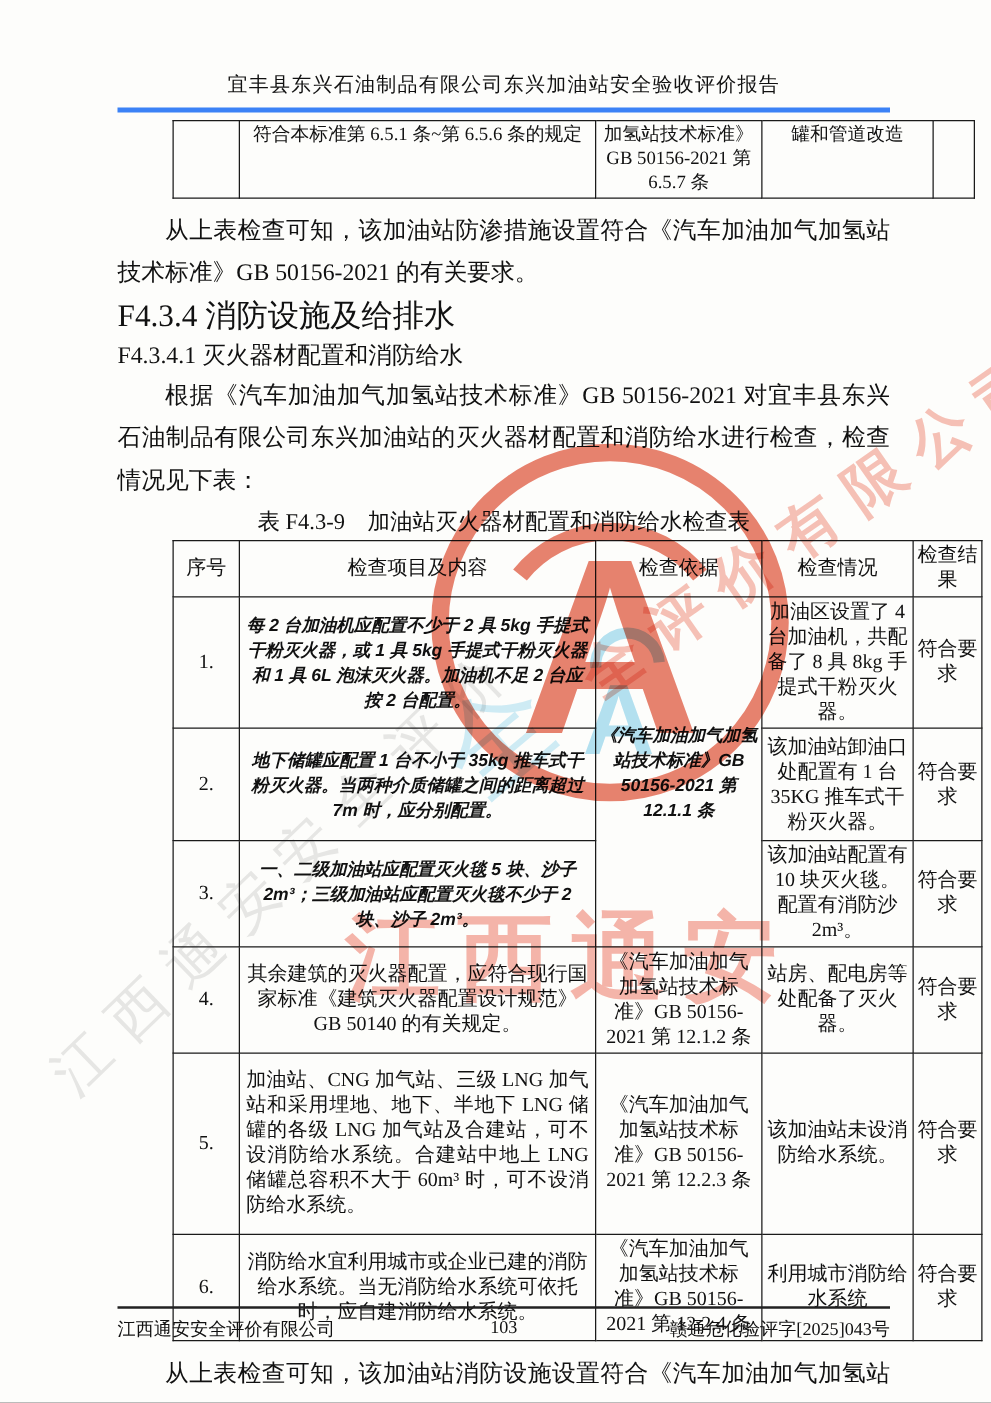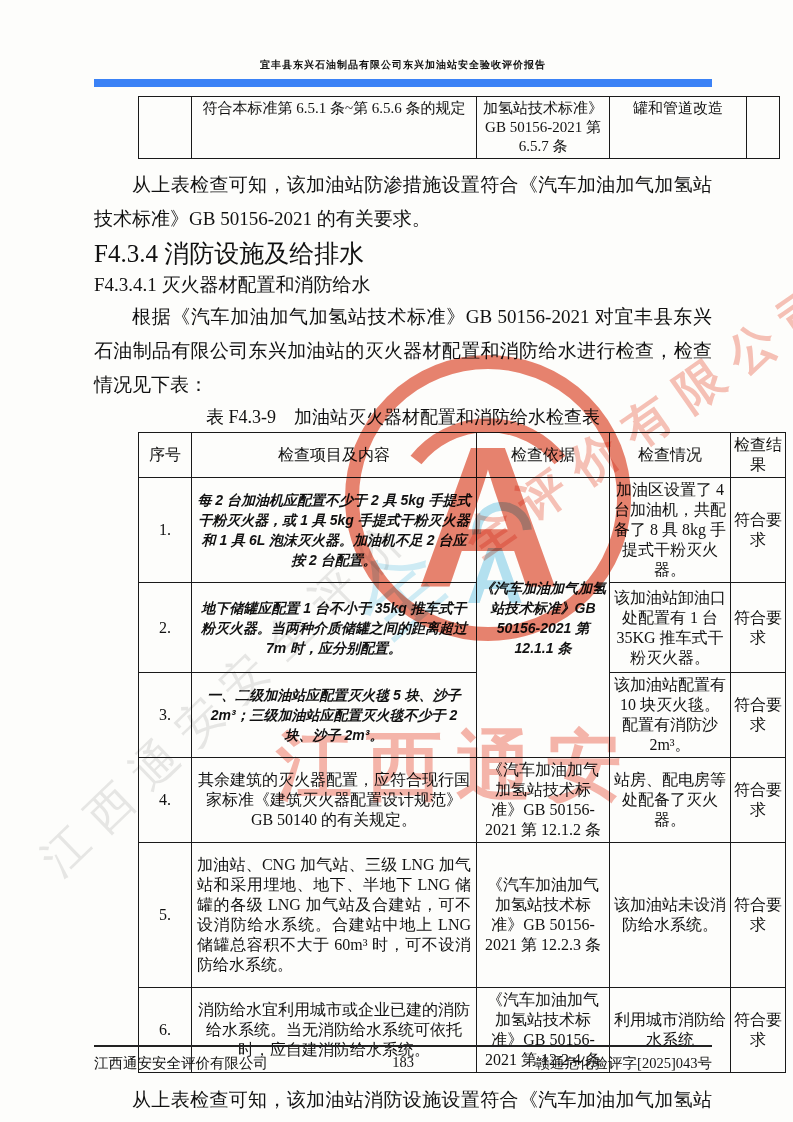--- a/index.html
+++ b/index.html
@@ -4,22 +4,22 @@
 <style>
   html,body{margin:0;padding:0;background:#888;}
   .page{
     position:relative;width:793px;height:1122px;margin:0 auto;
     background:#fdfdfb;overflow:hidden;
     font-family:"Liberation Serif","DejaVu Serif",serif;color:#111;
   }
   
   .rpt-header{
     position:absolute;top:58px;left:94px;width:618px;
-    text-align:center;font-size:10px;letter-spacing:1px;
-    padding-bottom:7px;border-bottom:8px solid #3b82f6;font-weight:bold;
+    text-align:center;font-size:16px;letter-spacing:1px;
+    padding-bottom:7px;border-bottom:4px solid #3b82f6;
   }
   
   table{border-collapse:collapse;table-layout:fixed;margin-left:44px;}
   td,th{border:1.6px solid #1a1a1a;padding:2px 3px;vertical-align:middle;word-break:break-word;}
   .cont-table{position:absolute;top:96px;left:94px;width:618px;font-size:15px;line-height:19px;}
   .cont-table td{vertical-align:top;text-align:center;height:52px;}
   .main-wrap{position:absolute;top:150px;left:94px;width:618px;}
   .para{font-size:19px;line-height:34px;text-indent:38px;margin:0;text-align:justify;}
   .p1{margin-top:18px;}
   .h1{font-size:25px;line-height:31px;font-weight:normal;margin:2px 0 0 0;}
@@ -166,21 +166,21 @@
           <td>符合要求</td>
         </tr>
       </tbody>
         </table>
 
       <p class="para p3">从上表检查可知，该加油站消防设施设置符合《汽车加油加气加氢站技术标准》GB 50156-2021 的有关要求。</p>
     </div>
 
     <div class="rpt-footer">
       <span>江西通安安全评价有限公司</span>
-      <span class="mid">183</span>
+      <span class="mid">103</span>
       <span>赣通危化验评字[2025]043号</span>
     </div>
   </div>
 
   <div class="wm blue-quan">全</div>
   <div class="wm blue-ring"></div>
   <div class="wm blue-a">A</div>
 
   <div class="wm wm-diag">全评价有限公司</div>
 

